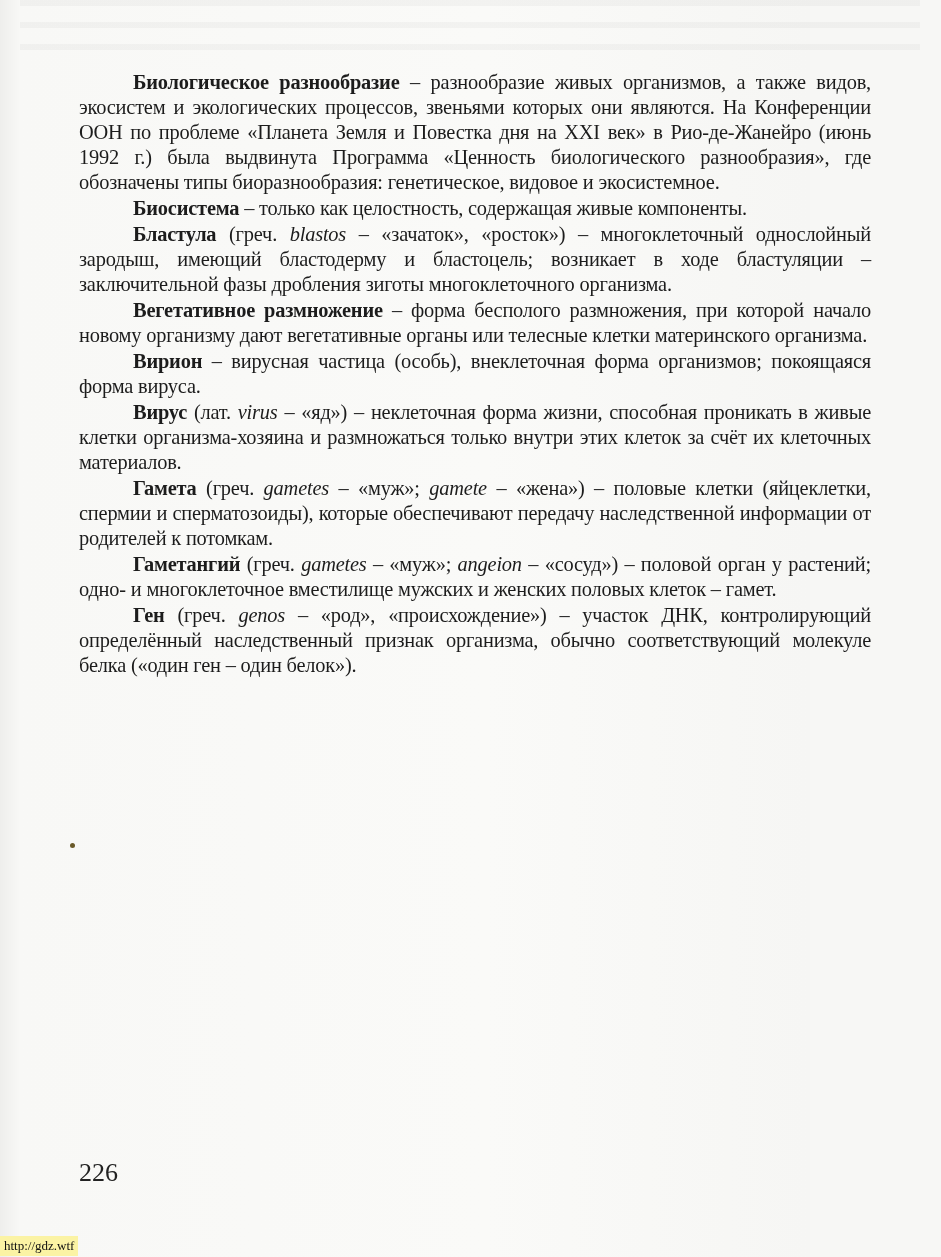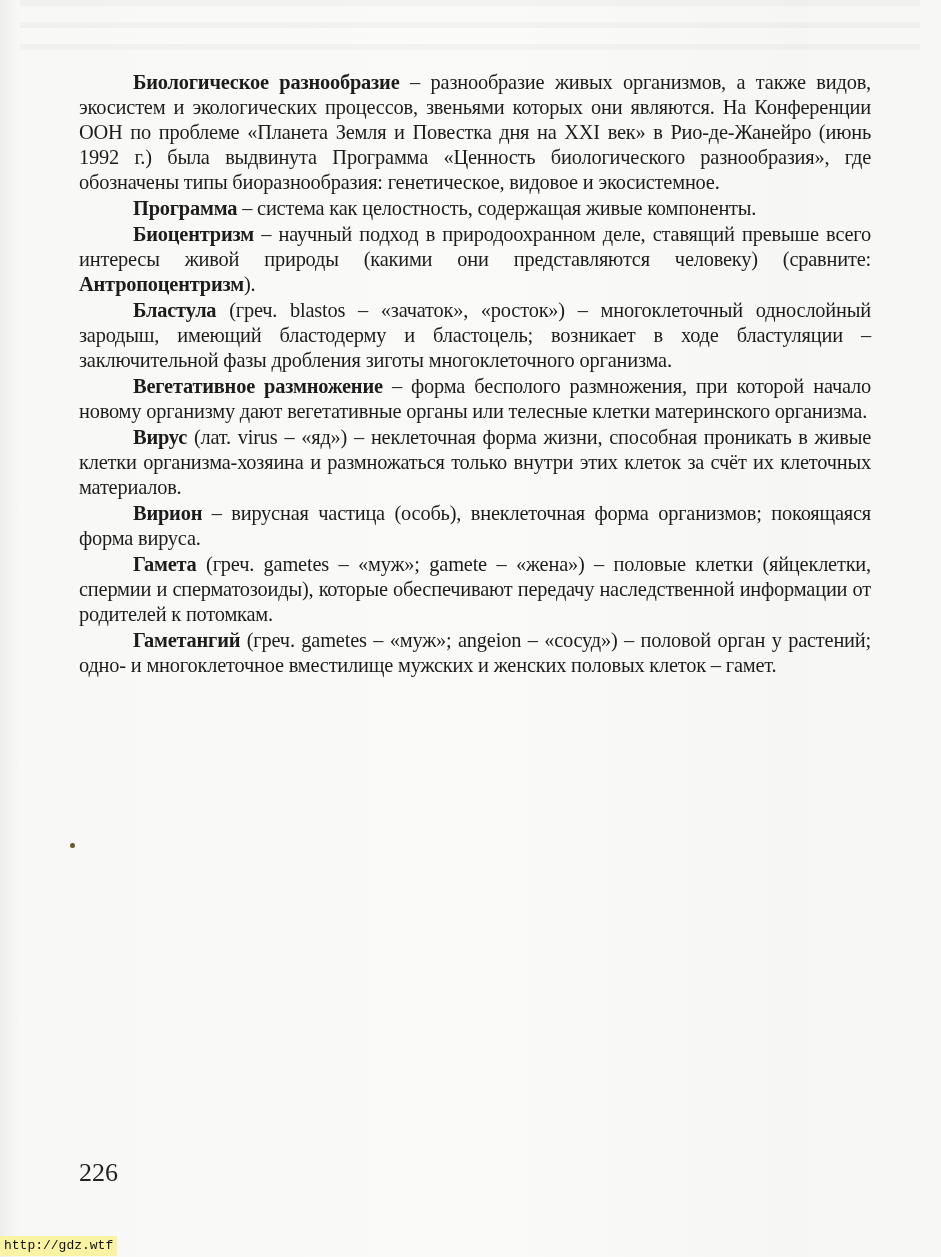--- a/index.html
+++ b/index.html
@@ -40,20 +40,21 @@
     .entry {
       margin: 0 0 1px 0;
       text-indent: 54px;
     }
     .entry.gap-before {
     }
     .term {
       font-weight: bold;
     }
     .lat {
+      font-style: italic;
     }
     .page-number {
       position: absolute;
       left: 79px;
       top: 1158px;
       font-size: 26px;
       color: #222;
     }
     .dot-mark {
       position: absolute;
@@ -64,56 +65,56 @@
       border-radius: 50%;
       background: #6a5a2a;
     }
     .watermark {
       position: absolute;
       left: 0;
       top: 1236px;
       height: 20px;
       padding: 0 4px;
       background: #fbf3a4;
-      font-family: Liberation Mono, monospace;
+      font-family: Liberation Serif, serif;
       font-size: 13px;
       line-height: 20px;
       color: #111;
     }
   </style>
 </head>
 <body>
 
 <div class="page">
   <div class="bleed-top"></div>
 
   <div class="content">
 
     <p class="entry"><span class="term">Биологическое разнообразие</span><span> – разнообразие живых организмов, а также видов, экосистем и экологических процессов, звеньями которых они являются. На Конференции ООН по проблеме «Планета Земля и Повестка дня на XXI век» в Рио-де-Жанейро (июнь 1992 г.) была выдвинута Программа «Ценность биологического разнообразия», где обозначены типы биоразнообразия: генетическое, видовое и экосистемное.</span></p>
 
-    <p class="entry"><span class="term">Программа</span><span> – система как целостность, содержащая живые компоненты.</span></p>
+    <p class="entry"><span class="term">Биосистема</span><span> – только как целостность, содержащая живые компоненты.</span></p>
 
 
 
-    <p class="entry"><span class="term">Биоцентризм</span><span> – научный подход в природоохранном деле, ставящий превыше всего интересы живой природы (какими они представляются человеку) (сравните: </span><span class="term">Антропоцентризм</span><span>).</span></p>
 
     <p class="entry"><span class="term">Бластула</span><span> (греч. </span><span class="lat">blastos</span><span> – «зачаток», «росток») – многоклеточный однослойный зародыш, имеющий бластодерму и бластоцель; возникает в ходе бластуляции – заключительной фазы дробления зиготы многоклеточного организма.</span></p>
 
     <p class="entry gap-before"><span class="term">Вегетативное размножение</span><span> – форма бесполого размножения, при которой начало новому организму дают вегетативные органы или телесные клетки материнского организма.</span></p>
 
+    <p class="entry"><span class="term">Вирион</span><span> – вирусная частица (особь), внеклеточная форма организмов; покоящаяся форма вируса.</span></p>
+
     <p class="entry"><span class="term">Вирус</span><span> (лат. </span><span class="lat">virus</span><span> – «яд») – неклеточная форма жизни, способная проникать в живые клетки организма-хозяина и размножаться только внутри этих клеток за счёт их клеточных материалов.</span></p>
-
-    <p class="entry"><span class="term">Вирион</span><span> – вирусная частица (особь), внеклеточная форма организмов; покоящаяся форма вируса.</span></p>
 
     <p class="entry gap-before"><span class="term">Гамета</span><span> (греч. </span><span class="lat">gametes</span><span> – «муж»; </span><span class="lat">gamete</span><span> – «жена») – половые клетки (яйцеклетки, спермии и сперматозоиды), которые обеспечивают передачу наследственной информации от родителей к потомкам.</span></p>
 
     <p class="entry"><span class="term">Гаметангий</span><span> (греч. </span><span class="lat">gametes</span><span> – «муж»; </span><span class="lat">angeion</span><span> – «сосуд») – половой орган у растений; одно- и многоклеточное вместилище мужских и женских половых клеток – гамет.</span></p>
 
 
 
+    <p class="entry"><span class="term">Ген</span><span> (греч. </span><span class="lat">genos</span><span> – «род», «происхождение») – участок ДНК, контролирующий определённый наследственный признак организма, обычно соответствующий молекуле белка («один ген – один белок»).</span></p>
 
   </div>
 
   <div class="dot-mark"></div>
 
   <div class="page-number">226</div>
 </div>
 
 <a class="watermark">http://gdz.wtf</a>
 

